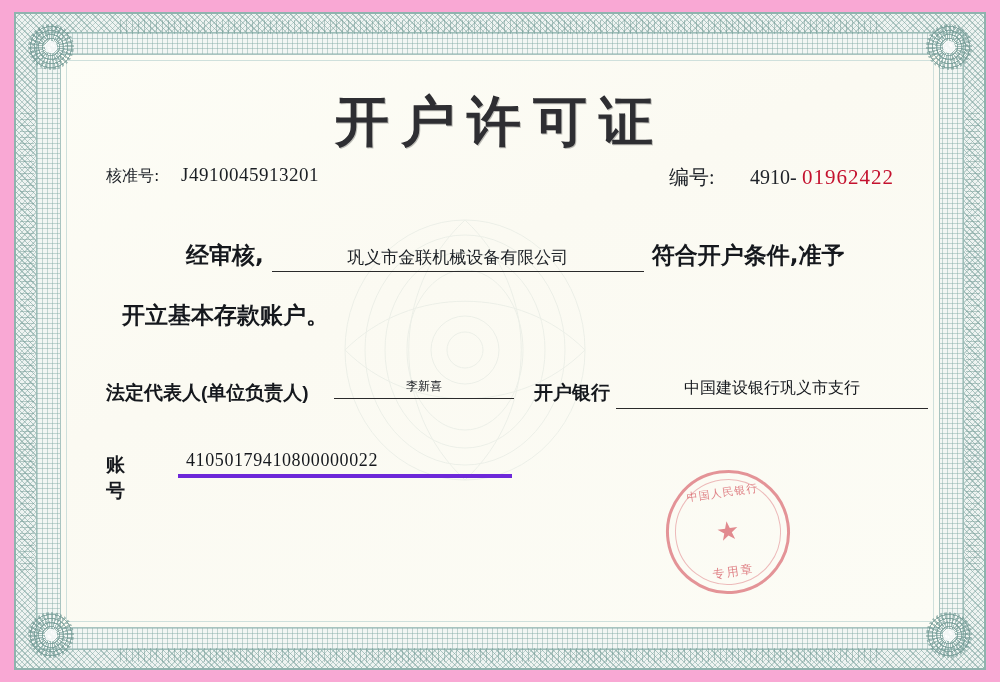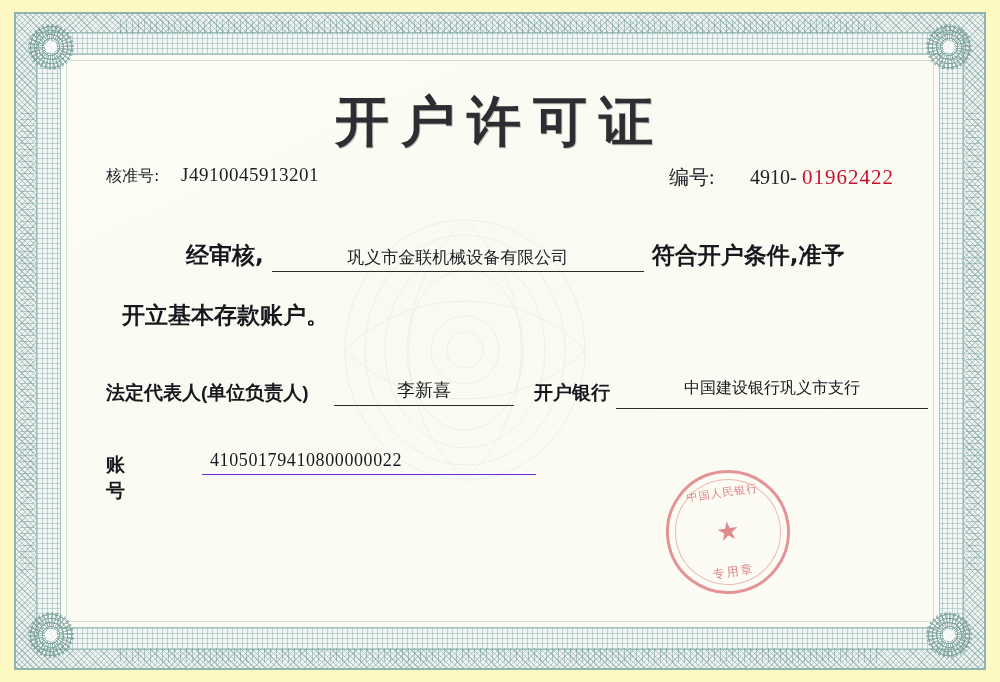--- a/index.html
+++ b/index.html
@@ -8,21 +8,21 @@
     background: #ffffff;
   }
   body {
     font-family: "Liberation Serif", serif;
   }
   .page {
     position: relative;
     width: 1000px;
     height: 682px;
     overflow: hidden;
-    background: #fef9c3;
+    background: #f9a8d4;
   }
 
   
   .border-outer {
     position: absolute;
     left: 14px; top: 12px;
     width: 972px; height: 658px;
     box-sizing: border-box;
     border: 2px solid #8fb3ae;
     background:
@@ -193,21 +193,21 @@
     font-weight: bold;
     font-size: 19px;
     color: #15181d;
   }
   .rep-label { position: absolute; left: 0; top: 2px; }
   .fl-rep {
     position: absolute; left: 228px; top: 0;
     width: 180px;
     border-bottom: 1px solid #2a2a2a;
     font-weight: normal;
-    font-size: 18px;
+    font-size: 12px;
     text-align: center;
     padding-bottom: 3px;
   }
   .bank-label { position: absolute; left: 428px; top: 2px; }
   .fl-bank {
     position: absolute; left: 510px; top: 0;
     width: 312px;
     border-bottom: 1px solid #2a2a2a;
     font-weight: normal;
     font-size: 16px;
@@ -222,28 +222,27 @@
     height: 30px;
     font-family: "DejaVu Sans", sans-serif;
     font-weight: bold;
     font-size: 19px;
     color: #15181d;
   }
   .acct-label { position: absolute; left: 0; top: 2px; letter-spacing: 8px; }
   .fl-acct {
     position: absolute; left: 72px; top: 0;
     width: 326px;
-    border-bottom: 1px solid #6d28d9;
+    border-bottom: 4px solid #6d28d9;
     font-weight: normal;
     font-family: "Liberation Serif", serif;
     font-size: 18px;
     letter-spacing: .6px;
     text-align: left;
     padding: 0 0 3px 8px;
-    margin-left: 24px;
   }
 
   .issuer-block {
     position: absolute;
     right: 58px;
     top: 442px;
     width: 300px;
     text-align: center;
     font-family: "DejaVu Sans", sans-serif;
     color: #15181d;

